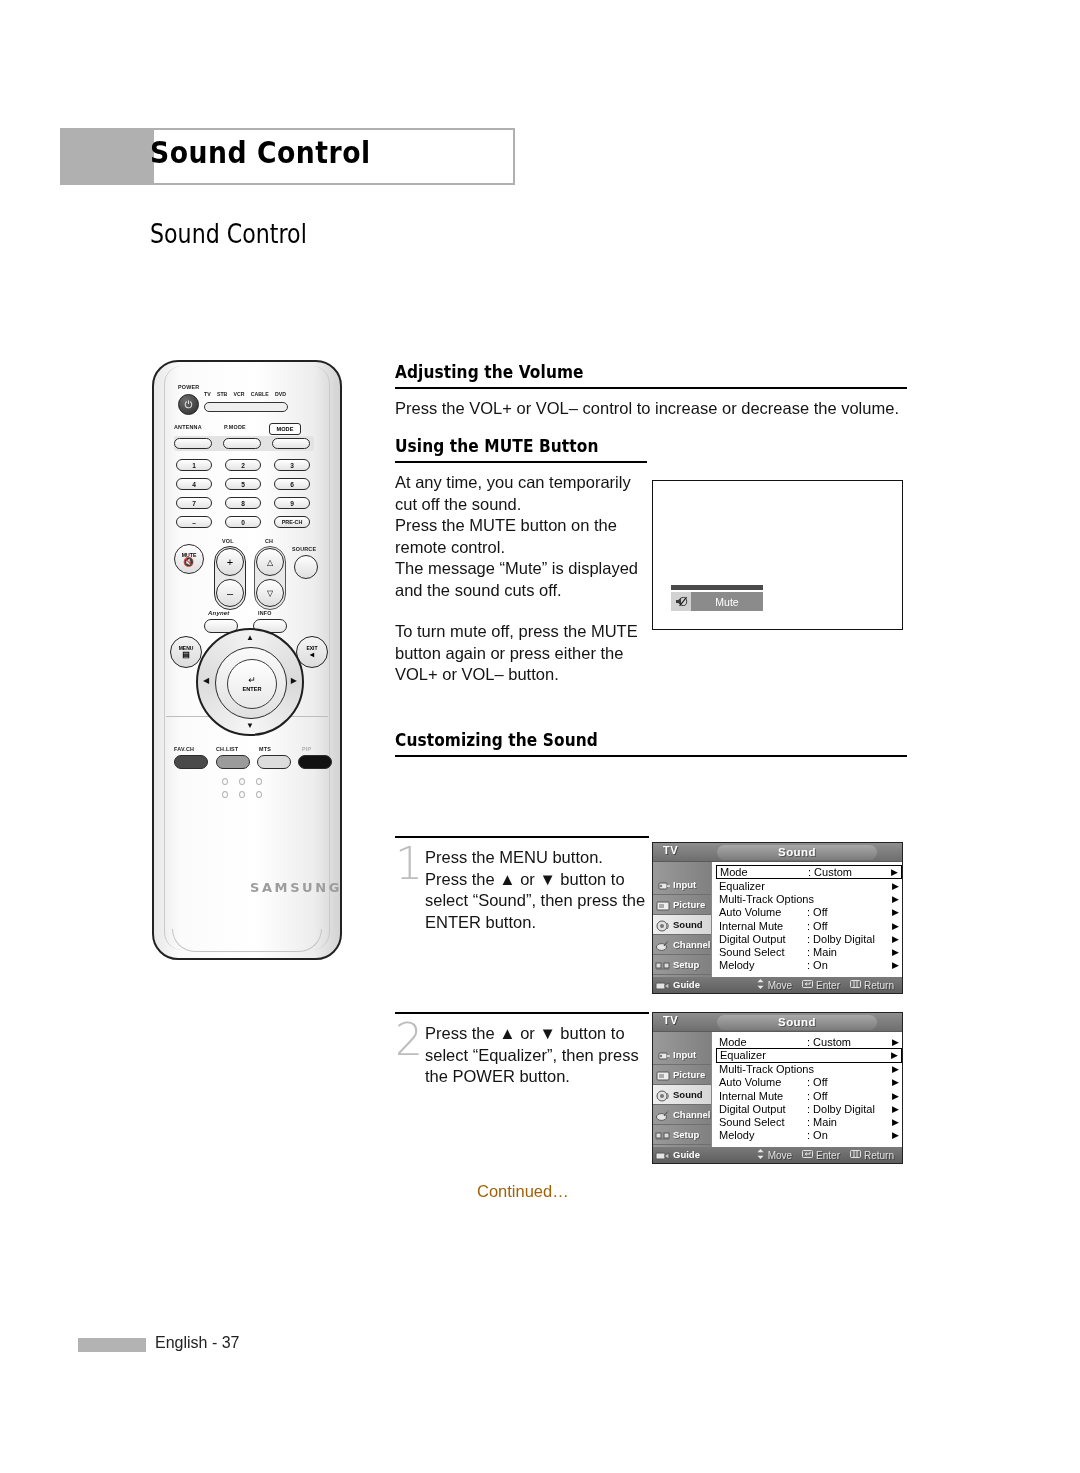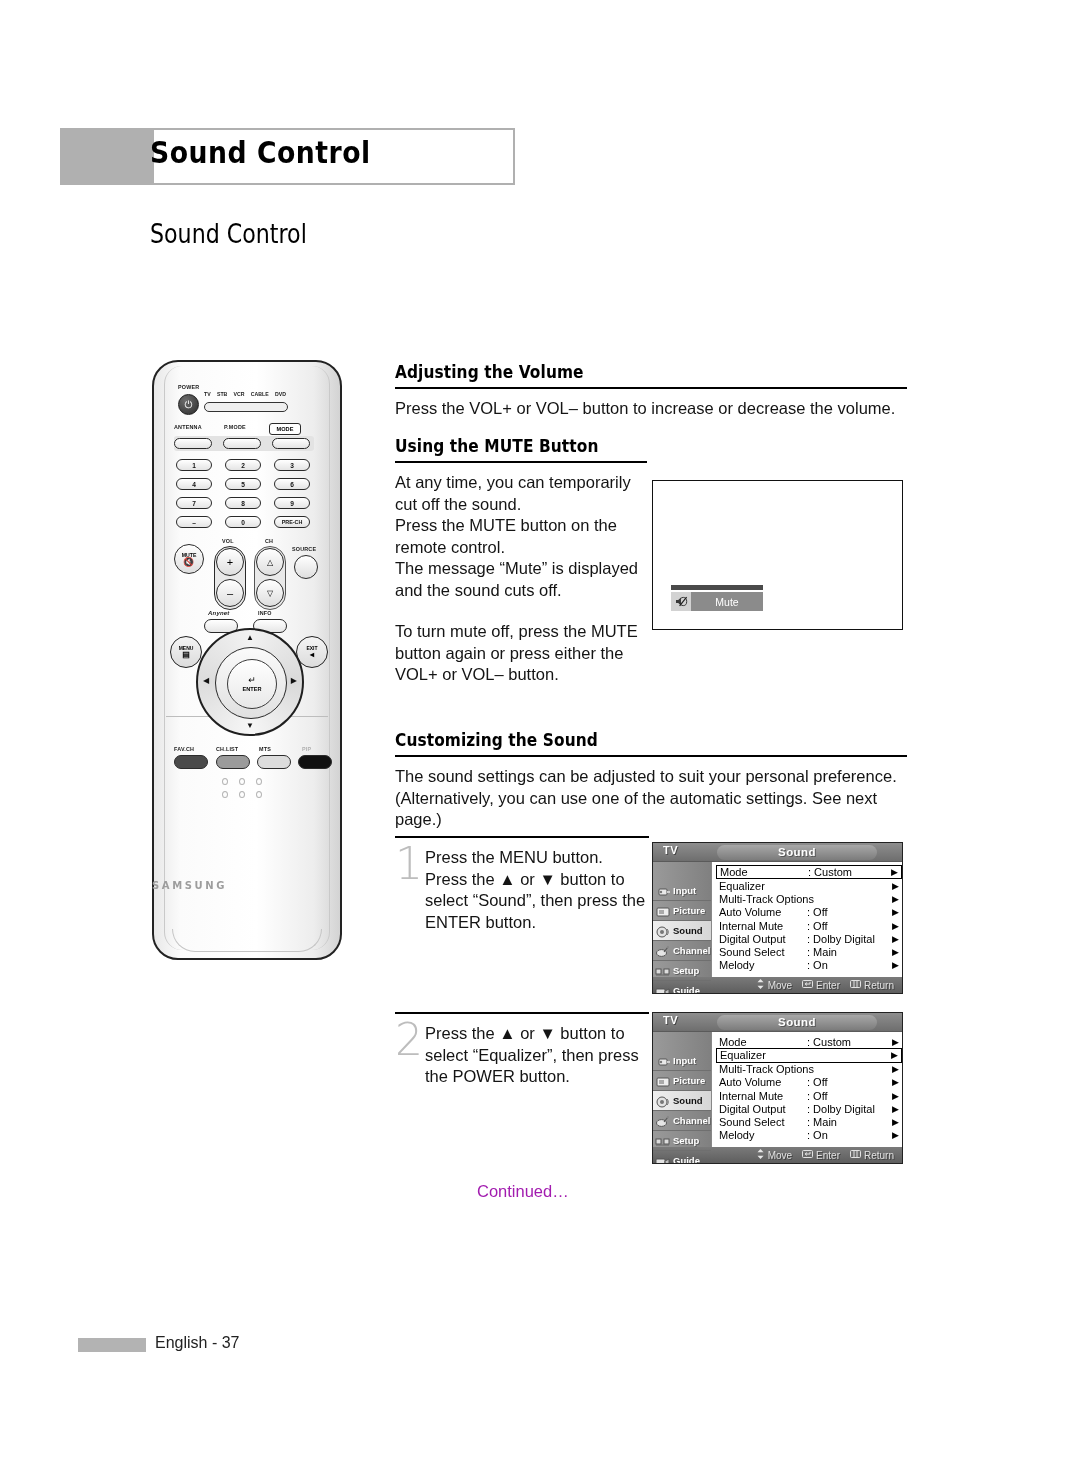--- a/index.html
+++ b/index.html
@@ -64,40 +64,40 @@
   
   .step{position:absolute;left:395px;width:254px;}
   .step .toprule{border-top:2.5px solid #000;width:254px;}
   .step-inner{display:flex;padding-top:7px;}
   .step-num{font-size:44px;color:#bdbdbd;line-height:38px;width:30px;
             font-family:"DejaVu Sans", sans-serif;font-weight:300;}
   .step-txt{font-size:16.5px;line-height:21.5px;color:#141414;flex:1;padding-top:2px;}
   #step1{top:836px;}
   #step2{top:1012px;}
 
-  .continued{position:absolute;left:477px;top:1182px;font-size:16.5px;color:#a21caf;}
+  .continued{position:absolute;left:477px;top:1182px;font-size:16.5px;color:#a16207;}
 
   
   .menu{position:absolute;width:251px;height:152px;border:1.5px solid #222;
         box-sizing:border-box;background:#b9b9b9;overflow:hidden;
         font-family:"Liberation Sans", sans-serif;}
   #menu1{left:652px;top:842px;}
   #menu2{left:652px;top:1012px;}
   .menu-top{height:18px;background:linear-gradient(#8e8e8e,#6e6e6e);
             position:relative;border-bottom:1px solid #5a5a5a;}
   .menu-tv{position:absolute;left:10px;top:1px;color:#fff;font-size:11px;
            font-weight:bold;letter-spacing:.5px;text-shadow:1px 1px 0 #4a4a4a;}
   .menu-pill{position:absolute;left:64px;top:1.5px;width:160px;height:15px;
              border-radius:8px;background:linear-gradient(#a8a8a8,#7c7c7c);
              display:flex;align-items:center;justify-content:center;}
   .menu-pill span{color:#fff;font-size:11.5px;font-weight:bold;letter-spacing:.4px;
                   text-shadow:1px 1px 0 #565656;}
   .menu-body{display:flex;height:115px;}
   .menu-side{width:58px;background:linear-gradient(90deg,#9a9a9a,#808080);
-             padding-top:19px;}
+             padding-top:13px;}
   .side-item{height:19px;display:flex;align-items:center;gap:2px;padding-left:2px;
              border-bottom:1px solid #6f6f6f;}
   .side-ico{width:16px;height:13px;flex:0 0 16px;position:relative;}
   .side-lbl{color:#fff;font-size:9.5px;font-weight:bold;text-shadow:1px 1px 0 #5e5e5e;}
   .side-item.active{background:linear-gradient(90deg,#efefef,#d6d6d6);}
   .side-item.active .side-lbl{color:#111;text-shadow:none;}
   .menu-list{flex:1;background:#fff;border-left:1px solid #888;padding:3px 0 0 4px;}
   .mrow{display:flex;align-items:center;height:13.2px;font-size:11px;color:#000;
         padding:0 3px;box-sizing:border-box;}
   .mrow.sel{border:1px solid #000;height:14.4px;}
@@ -151,22 +151,22 @@
   .strip{position:absolute;left:22px;top:76px;width:140px;height:15px;background:#e3e3e3;
          border-radius:3px;}
   .mode-box{position:absolute;left:117px;top:63px;width:30px;height:10px;
             border:1.2px solid #2a2a2a;border-radius:3px;background:#fff;
             display:flex;align-items:center;justify-content:center;}
   .mode-box span{font-size:5.6px;font-weight:bold;}
 
   .dots{position:absolute;left:70px;top:418px;width:40px;}
   .dots .dr{display:flex;gap:11px;margin-bottom:6px;}
   .dots i{width:5px;height:5px;border:1px solid #b5b5b5;border-radius:50%;display:block;}
-  .samsung{position:absolute;left:0;right:0;top:520px;text-align:left;
-           font-size:10px;font-weight:bold;letter-spacing:2.6px;color:#9d9d9d;
+  .samsung{position:absolute;left:0;right:0;top:520px;text-align:right;
+           font-size:13px;font-weight:bold;letter-spacing:2.6px;color:#9d9d9d;
            font-family:"DejaVu Sans", sans-serif;}
 
   
   .cap{position:absolute;border:1.6px solid #2a2a2a;border-radius:18px;background:#e9e9e9;}
   .rnd{position:absolute;border:1.4px solid #2a2a2a;border-radius:50%;
        background:linear-gradient(#ffffff,#dedede);display:flex;align-items:center;
        justify-content:center;}
 
   
   .ring-out{position:absolute;left:44px;top:268px;width:104px;height:104px;
@@ -314,21 +314,21 @@
           <i></i>
           <i></i>
         </div>
     </div>
     <div class="samsung">SAMSUNG</div>
   </div>
 
   <div class="blk" id="blk-vol">
     <div class="h3">Adjusting the Volume</div>
     <div class="rule"></div>
-    <div class="body">Press the VOL+ or VOL– button to increase or decrease the volume.</div>
+    <div class="body">Press the VOL+ or VOL– control to increase or decrease the volume.</div>
   </div>
 
   <div class="blk" id="blk-mute">
     <div class="h3">Using the MUTE Button</div>
     <div class="rule"></div>
     <div class="body" style="white-space:pre-line;">At any time, you can temporarily cut off the sound.
 Press the MUTE button on the remote control.
 The message “Mute” is displayed and the sound cuts off.</div>
     <div class="body mute-p2">To turn mute off, press the MUTE button again or press either the VOL+ or VOL– button.</div>
   </div>
@@ -345,21 +345,20 @@
           </svg>
         </div>
         <div class="osd-lbl">Mute</div>
       </div>
     </div>
   </div>
 
   <div class="blk" id="blk-cust">
     <div class="h3">Customizing the Sound</div>
     <div class="rule"></div>
-    <div class="body">The sound settings can be adjusted to suit your personal preference. (Alternatively, you can use one of the automatic settings. See next page.)</div>
   </div>
 
   <div class="step" id="step1">
     <div class="toprule"></div>
     <div class="step-inner">
       <div class="step-num">1</div>
       <div class="step-txt">Press the MENU button. Press the ▲ or ▼ button to select “Sound”, then press the ENTER button.</div>
     </div>
   </div>
 

